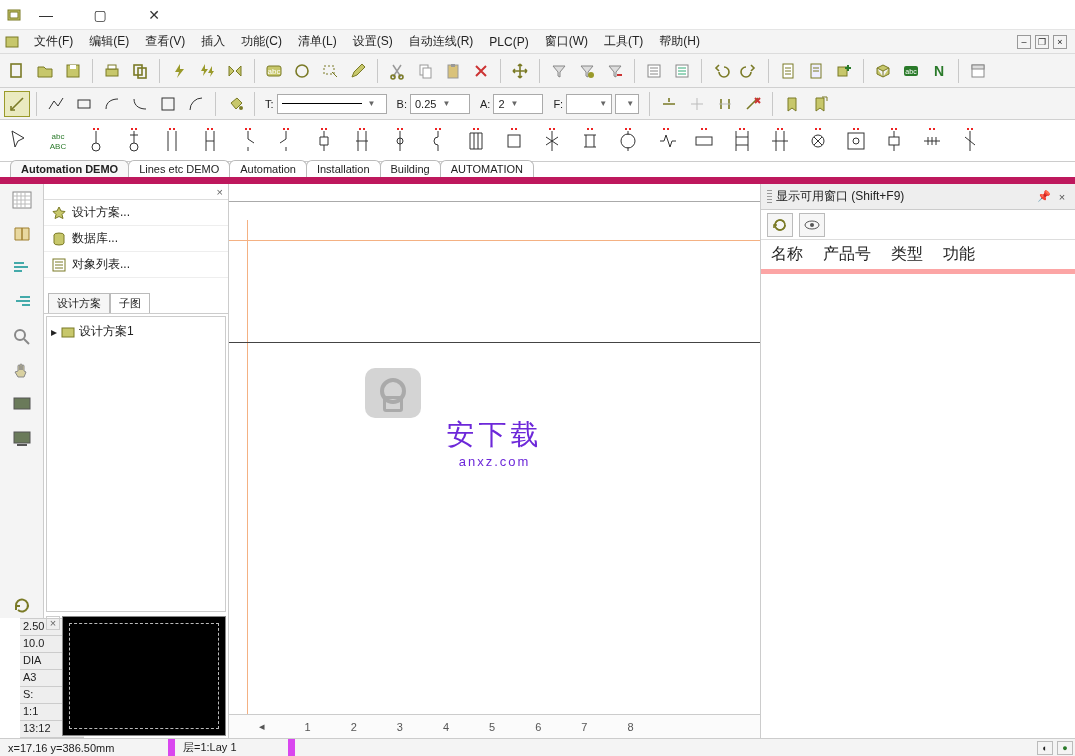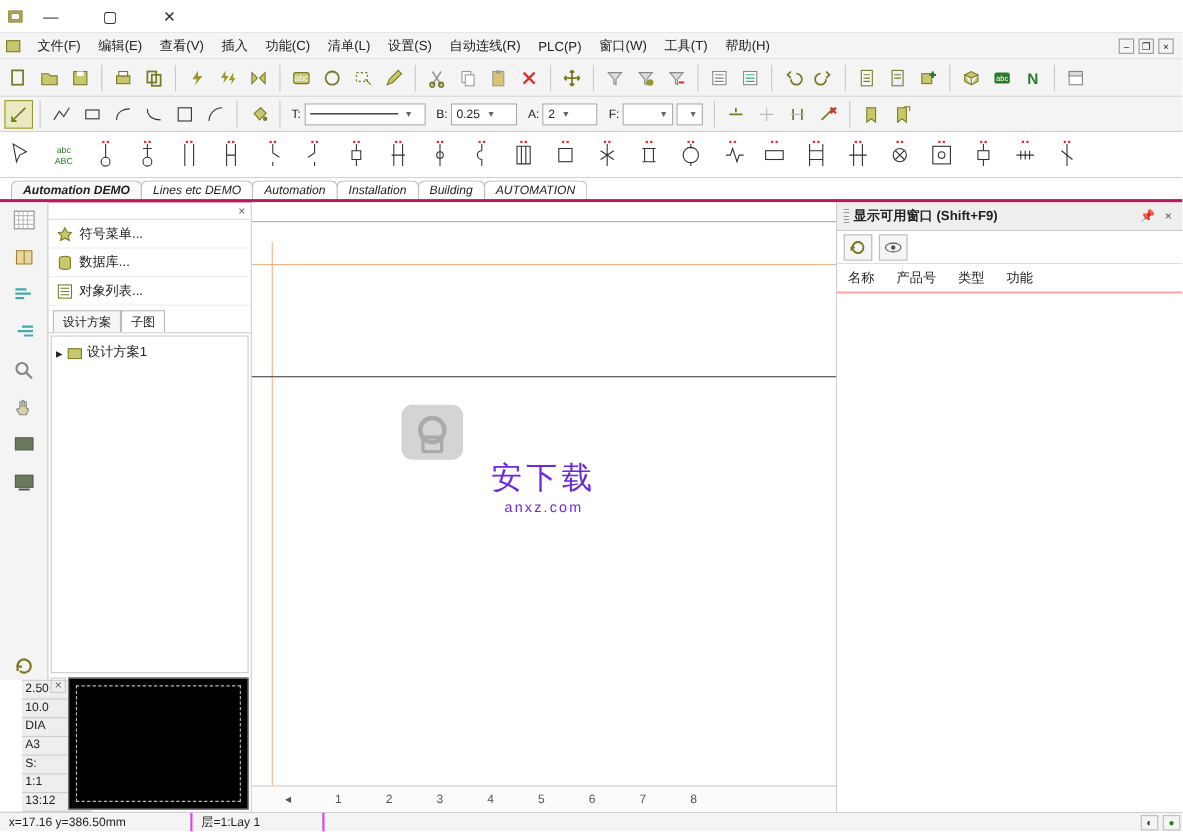--- a/index.html
+++ b/index.html
@@ -22,32 +22,32 @@
   .fld { display:flex; align-items:center; gap:3px; margin:0 4px;}
   .fld label { font-size:11px; }
   .fld .combo { height:20px; border:1px solid #aaa; background:#fff; display:flex; align-items:center; padding:0 4px; font-size:11px; position:relative;}
   .combo .arrow { margin-left:6px; font-size:8px; color:#666;}
   .linepv { width:80px; height:0; border-top:1px solid #000;}
   .colorbox{ width:24px; height:14px; }
   .symbolbar { height:42px; background:#fff; border-bottom:1px solid #ccc; display:flex; align-items:center; padding:0 4px; gap:6px; overflow:hidden;}
   .sym { width:32px; height:32px; display:flex; align-items:center; justify-content:center; border:1px solid transparent; position:relative;}
   .sym .redv { position:absolute; top:2px; width:6px; height:6px; display:flex; justify-content:space-between;}
   .sym .redv span{width:2px;height:2px;background:#e22;}
-  .tabstrip { height:22px; background:#fff; border-bottom:3px solid #be185d; display:flex; align-items:flex-end; padding-left:10px; gap:0;font-style:italic;}
+  .tabstrip { height:22px; background:#fff; border-bottom:7px solid #be185d; display:flex; align-items:flex-end; padding-left:10px; gap:0;}
   .tab { border:1px solid #bbb; border-bottom:none; padding:2px 10px; font-size:11px; background:#fff; margin-right:-1px; border-top-left-radius:6px; border-top-right-radius:6px;}
   .tab.active { background:#f8f8f8; font-weight:bold;}
   .mainrow { display:flex; height: calc(756px - 30px - 24px - 34px - 32px - 42px - 22px - 18px); }
   .leftcol { width:44px; background:#f4f4f4; border-right:1px solid #ccc; display:flex; flex-direction:column; align-items:center; padding-top:4px; gap:10px;}
   .leftbtn { width:28px; height:24px; display:flex; align-items:center; justify-content:center;}
   .sidepanel { width:185px; border-right:1px solid #ccc; display:flex; flex-direction:column; position:relative;}
   .sidepanel .closebar { height:16px; display:flex; justify-content:flex-end; align-items:center; padding-right:2px; border-bottom:1px solid #ddd;}
   .sidepanel .closebar span { font-size:11px; color:#666; padding:0 3px; cursor:default;}
   .menuline { display:flex; align-items:center; gap:6px; padding:4px 8px; border-bottom:1px solid #eee; font-size:12px;}
   .menuline .ic { width:14px; height:14px; }
-  .subtabbar { display:flex; gap:0; border-bottom:1px solid #ccc; padding-left:4px; margin-top:4px;}
+  .subtabbar { display:flex; gap:0; border-bottom:1px solid #ccc; padding-left:4px; margin-top:15px;}
   .subtab { border:1px solid #bbb; border-bottom:none; padding:2px 8px; font-size:11px; background:#fff;}
   .subtab.active{ background:#f6f6f6;}
   .treearea{ flex:1; border:1px solid #ccc; margin:2px; padding:4px; font-size:12px; overflow:auto;}
   .treerow{ display:flex; align-items:center; gap:4px; padding:2px 0;}
   .leftinfo { width:64px; display:flex; flex-direction:column; border-top:1px solid #ccc; background:#eee;margin-left:20px;}
   .leftinfo div{ border-bottom:1px solid #ccc; padding:1px 3px; font-size:11px; height:17px; overflow:hidden;}
   .previewwrap{ display:flex; }
   .preview { flex:1; height:120px; background:#000; border:1px solid #888; margin:2px; position:relative;}
   .preview::after{content:""; position:absolute; inset:6px; border:1px dashed #bbb;}
   .previewx { width:14px; height:14px; color:#666; font-size:11px; display:flex; align-items:center; justify-content:center; border:1px solid #ccc; margin:2px 0 0 2px;}
@@ -62,29 +62,29 @@
   .dots{ position:absolute; left:0; right:0; bottom:0; top:140px; background:
      radial-gradient(circle, #555 0.6px, transparent 0.6px) 0 0/14px 14px;
      border-top:1px solid #444; }
   .topruler-lines{ position:absolute; left:0; right:0; top:18px; height:120px; }
   .topruler-lines .vline{position:absolute; top:0; bottom:-420px; width:1px; background:#f4b183;}
   .topruler-lines .hline{position:absolute; left:0; right:0; height:1px; background:#f4b183; top:20px;}
   .pageticks{ height:24px; display:flex; align-items:center; gap:40px; padding-left:60px; font-size:11px; color:#555; border-top:1px solid #ccc; background:#fbfbfb;}
   .rightpanel{ width:315px; border-left:1px solid #ccc; display:flex; flex-direction:column;}
   .rightpanel .hdr{ display:flex; align-items:center; padding:4px 6px; background:#eee; border-bottom:1px solid #ccc; gap:4px;}
   .rightpanel .hdr .grip{ width:5px; height:14px; background:repeating-linear-gradient(#999 0 1px, transparent 1px 3px);}
-  .rightpanel .hdr .title{ font-weight:bold; flex:1; font-size:12px;}
+  .rightpanel .hdr .title{ font-weight:normal; flex:1; font-size:12px;}
   .rightpanel .hdr .pin, .rightpanel .hdr .cx { width:14px; font-size:11px; color:#555; text-align:center;}
   .rtoolbar{ height:30px; display:flex; align-items:center; gap:6px; padding:2px 6px; border-bottom:1px solid #ddd;}
   .rtoolbar .rb{ width:26px; height:24px; border:1px solid #bbb; display:flex; align-items:center; justify-content:center; background:#f6f6f6;}
-  .rcols{ display:flex; border-bottom:2px solid #fca5a5; font-size:12px;}
+  .rcols{ display:flex; border-bottom:5px solid #fca5a5; font-size:16px;}
   .rcols div{ padding:4px 10px; }
   .rbody{ flex:1; background:#fff;}
   .statusbar{ height:18px; background:#f4f4f4; border-top:1px solid #ccc; display:flex; align-items:center; font-size:11px;}
-  .statusbar .cell{ padding:0 8px; border-right:2px solid #d946ef; height:100%; display:flex; align-items:center;}
+  .statusbar .cell{ padding:0 8px; border-right:7px solid #d946ef; height:100%; display:flex; align-items:center;}
   .statusbar .filler{flex:1;}
   .statusbar .rcell{ width:16px; height:14px; margin:0 2px; border:1px solid #bbb; display:flex; align-items:center; justify-content:center; font-size:9px;}
   svg{display:block;}
   .olive{fill:none; stroke:#7a7a26; stroke-width:1.6;}
   .olivefill{fill:#c7c76b; stroke:#7a7a26; stroke-width:1;}
   .thin{ stroke:#333; stroke-width:1; fill:none;}
 </style>
 </head>
 <body>
 
@@ -753,21 +753,21 @@
   <div class="sidepanel">
     <div class="closebar">
         <span>×</span>
       </div>
     <div class="menuline">
       <span class="ic">
           <svg width="14" height="14">
             <path d="M7 1l2 4 4 .5-3 3 1 4-4-2-4 2 1-4-3-3 4-.5z" fill="#c7c76b" stroke="#7a7a26"></path>
           </svg>
         </span>
-      <span>符号菜单...</span>
+      <span>设计方案...</span>
     </div>
     <div class="menuline">
       <span class="ic">
           <svg width="14" height="14">
             <ellipse cx="7" cy="3" rx="5" ry="2" fill="#c7c76b" stroke="#7a7a26"></ellipse>
             <path d="M2 3v8a5 2 0 0 0 10 0V3" fill="#c7c76b" stroke="#7a7a26"></path>
           </svg>
         </span>
       <span>数据库...</span>
     </div>

